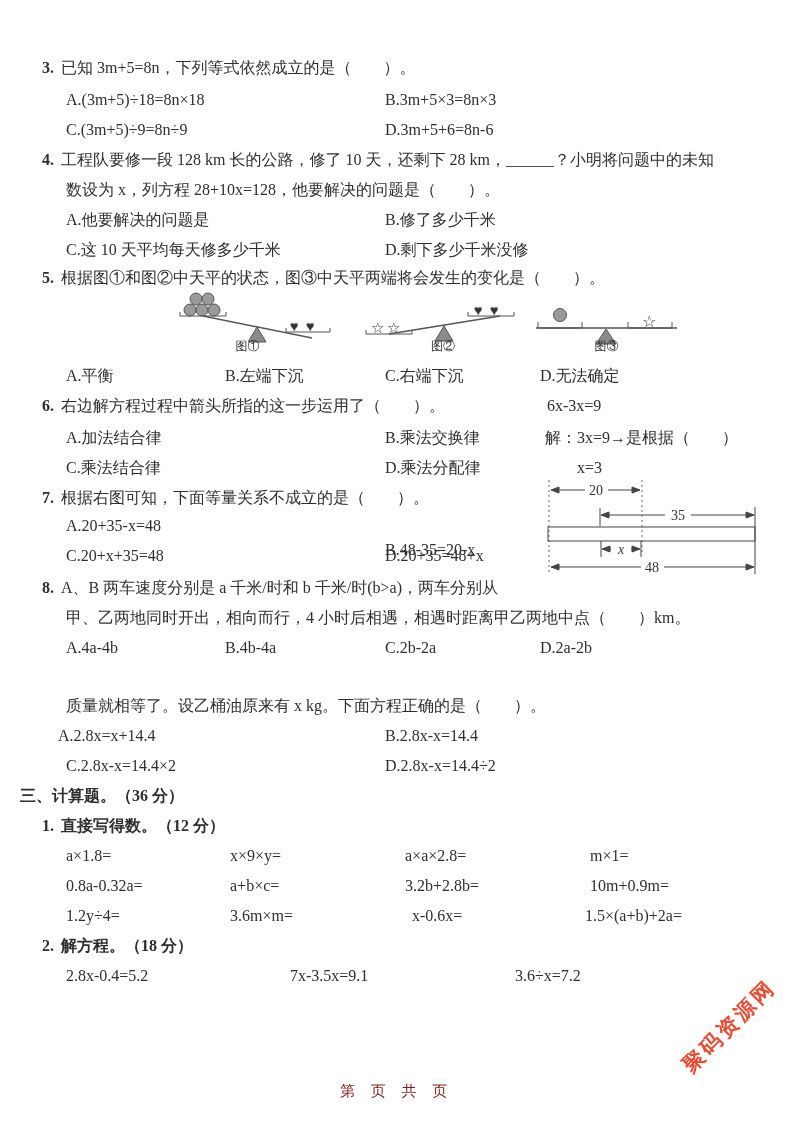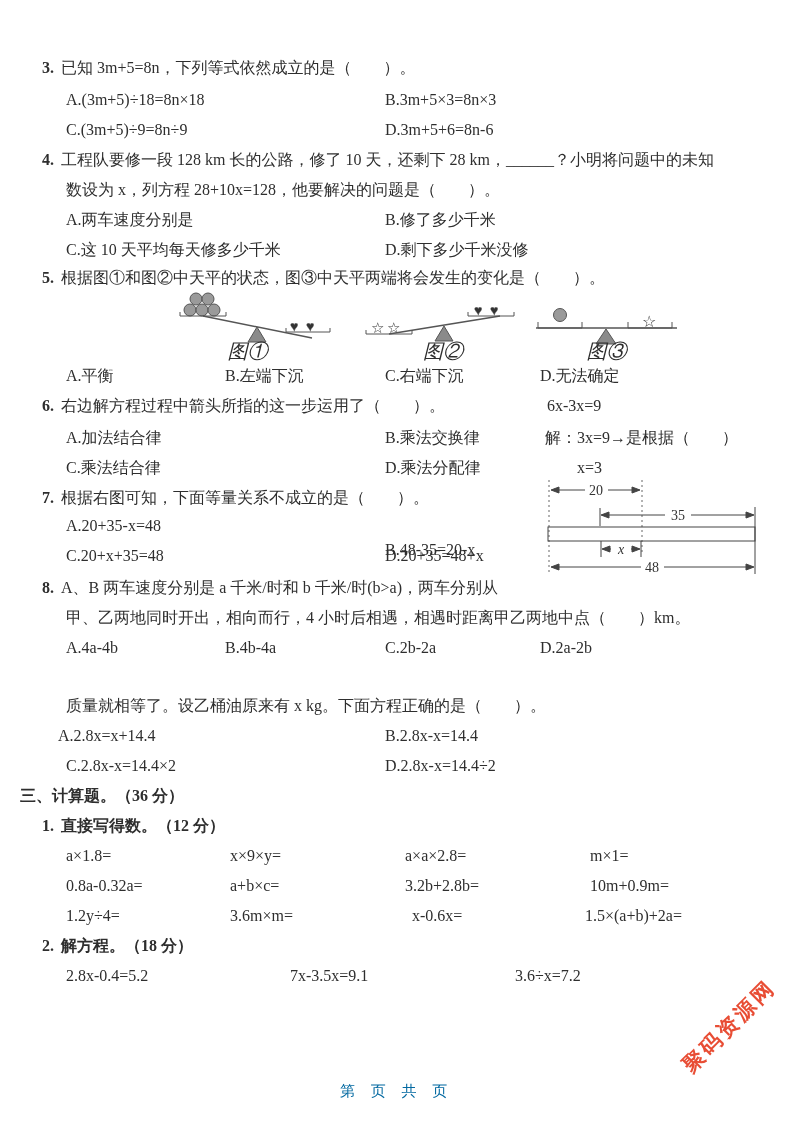--- a/index.html
+++ b/index.html
@@ -2,43 +2,43 @@
 <html><head>
 <meta charset="utf-8">
 <style>
   html,body{margin:0;padding:0;background:#ffffff;}
   .page{position:relative;width:793px;height:1122px;background:#ffffff;overflow:hidden;
         font-family:"Liberation Serif","DejaVu Serif",serif;color:#2e2e2e;}
   .t{position:absolute;font-size:16px;line-height:20px;white-space:nowrap;}
   .qn{font-weight:700;margin-right:7px;}
   .sec{font-weight:700;}
   .score{font-weight:700;}
-  .figlabel{position:absolute;font-size:20px;text-align:center;font-style:italic;}
+  .figlabel{position:absolute;font-size:12px;text-align:center;}
   .wm{position:absolute;left:640px;top:1012px;width:178px;text-align:center;
       transform:rotate(-45deg);color:#e63a1f;font-weight:700;font-size:21px;
       letter-spacing:3px;font-family:"Liberation Sans","DejaVu Sans",sans-serif;opacity:.9;}
   .footer{position:absolute;left:0;right:0;top:1082px;text-align:center;
-          font-size:15px;letter-spacing:6px;color:#0369a1;}
+          font-size:15px;letter-spacing:6px;color:#7f1d1d;}
   svg{position:absolute;}
   svg text{font-family:"Liberation Serif","DejaVu Serif",serif;fill:#333;}
 </style>
 </head>
 <body>
 
 <div class="page">
 
   <div class="t" style="left:42px;top:58px"><span class="qn">3.</span><span>已知 3m+5=8n，下列等式依然成立的是（　　）。</span></div>
   <div class="t" style="left:66px;top:90px">A.(3m+5)÷18=8n×18</div>
   <div class="t" style="left:385px;top:90px">B.3m+5×3=8n×3</div>
   <div class="t" style="left:66px;top:120px">C.(3m+5)÷9=8n÷9</div>
   <div class="t" style="left:385px;top:120px">D.3m+5+6=8n-6</div>
 
   <div class="t" style="left:42px;top:150px"><span class="qn">4.</span><span>工程队要修一段 128 km 长的公路，修了 10 天，还剩下 28 km，______？小明将问题中的未知</span></div>
   <div class="t" style="left:66px;top:180px">数设为 x，列方程 28+10x=128，他要解决的问题是（　　）。</div>
-  <div class="t" style="left:66px;top:210px">A.两车速度分别是</div>
+  <div class="t" style="left:66px;top:210px">A.他要解决的问题是</div>
   <div class="t" style="left:385px;top:210px">B.修了多少千米</div>
   <div class="t" style="left:66px;top:240px">C.这 10 天平均每天修多少千米</div>
   <div class="t" style="left:385px;top:240px">D.剩下多少千米没修</div>
 
   <div class="t" style="left:42px;top:268px"><span class="qn">5.</span><span>根据图①和图②中天平的状态，图③中天平两端将会发生的变化是（　　）。</span></div>
 
   <svg style="left:160px;top:292px" width="175" height="52" viewBox="0 0 175 52">
     <g>
       <circle cx="30" cy="18" r="6" fill="#9a9a9a" stroke="#555"></circle>
       <circle cx="42" cy="18" r="6" fill="#9a9a9a" stroke="#555"></circle>

